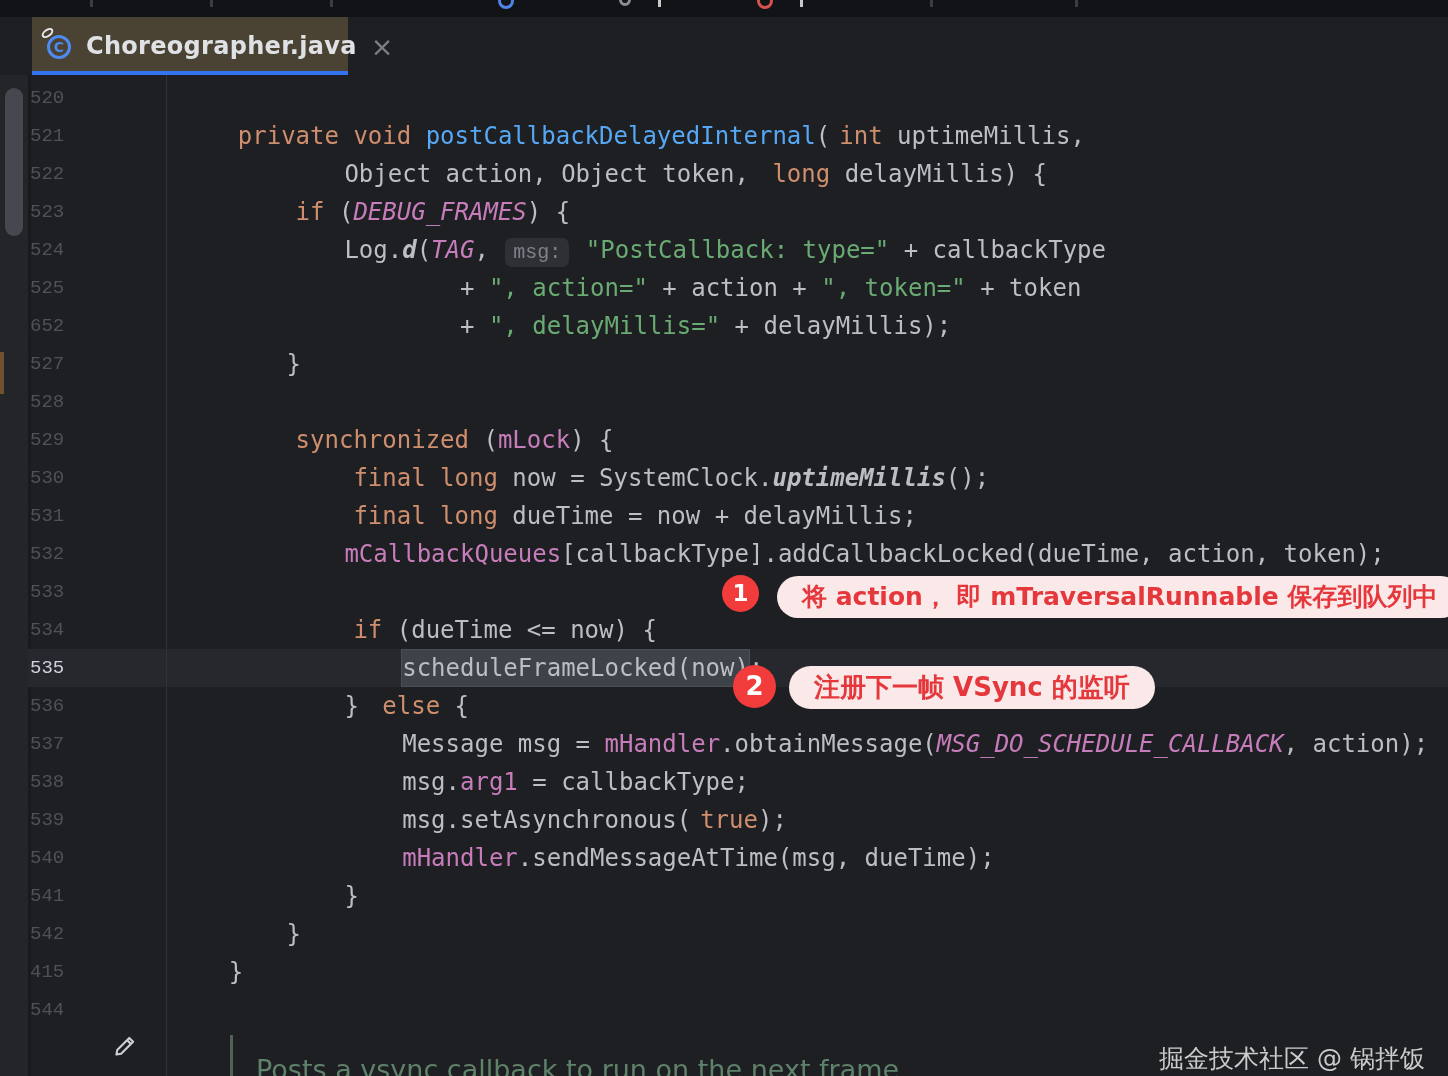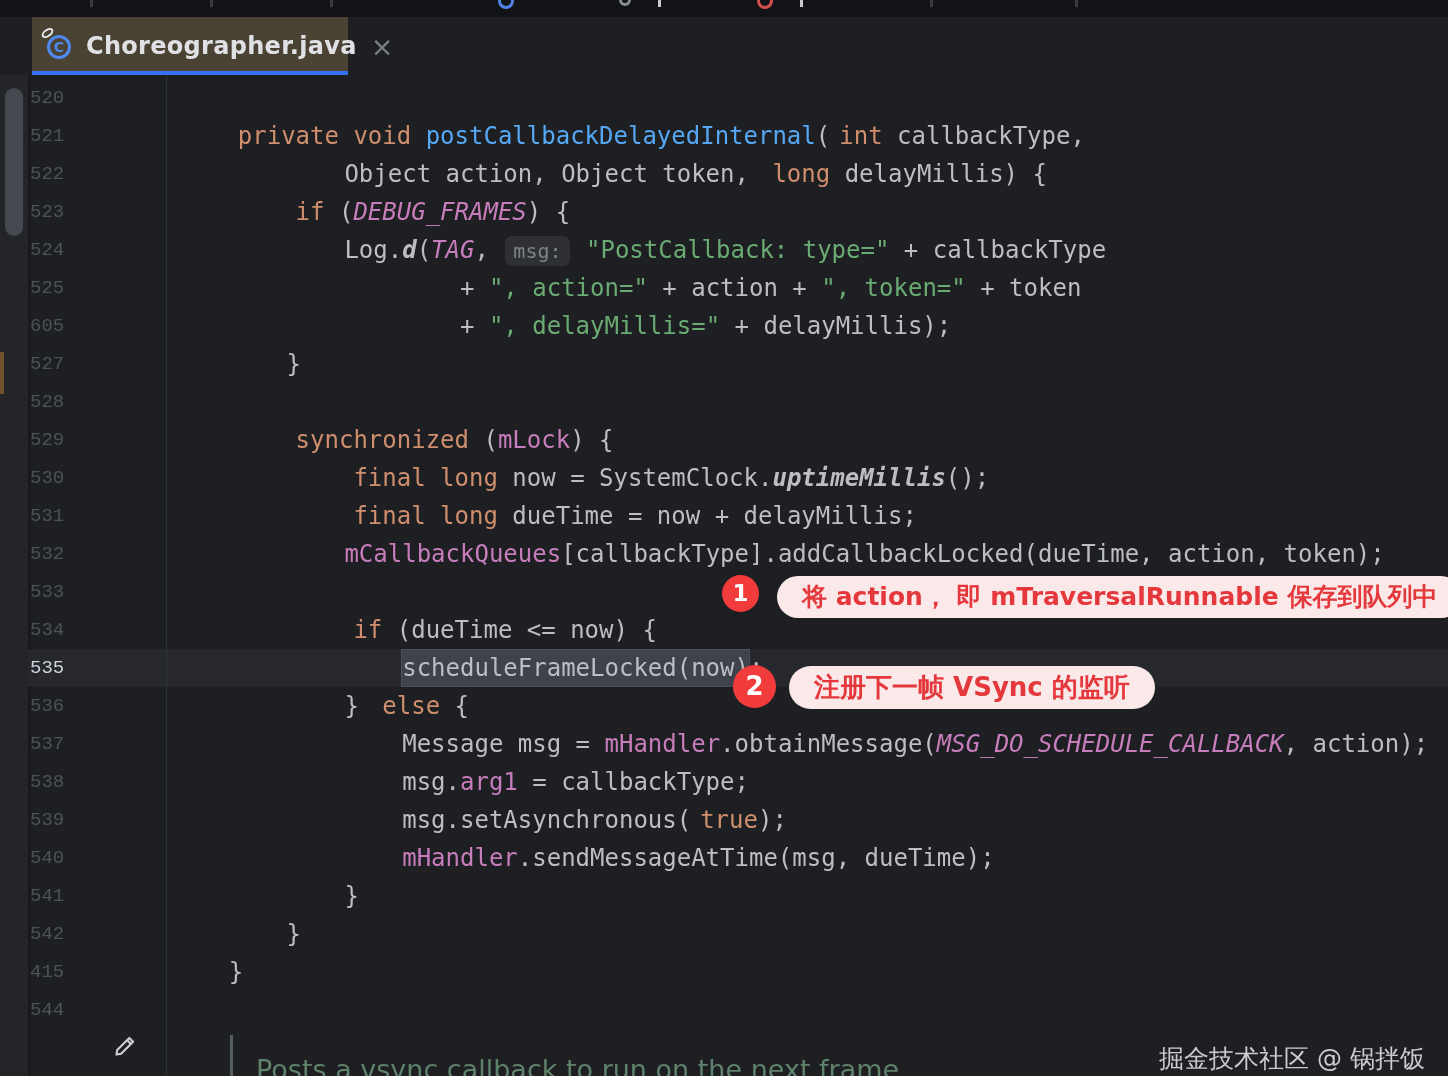--- a/index.html
+++ b/index.html
@@ -49,21 +49,21 @@
   .cline { position:absolute; left:0; height:38px; line-height:38px; white-space:pre;
            font-family:"DejaVu Sans Mono",monospace; font-size:24px; color:#BCBEC4; }
   .txt { color:#BCBEC4; }
   .kw  { color:#CF8E6D;margin-left:9px; }
   .mth { color:#56A8F5; }
   .str { color:#6AAB73; }
   .fld { color:#C77DBB; }
   .cst { color:#C77DBB; font-style:italic; }
   .sta { color:#BCBEC4; font-weight:bold; font-style:italic; }
   .inlay { background:#2E3033; color:#7E828B; font-size:20px; border-radius:7px;
-           padding:3px 8px; margin:0 2px; }
+           padding:3px 8px; margin:0 2px;font-family:Liberation Mono, monospace; }
   .hl { background:#3E434A; outline:1px solid #4B5056; padding:4px 0; }
 
   
   .badge { position:absolute; border-radius:50%; background:#F23B3B; color:#fff;
            font-weight:bold; text-align:center; z-index:5; }
   #badge-1 { left:722px; top:575px; width:37px; height:37px; line-height:37px; font-size:23px; }
   #badge-2 { left:733px; top:665px; width:43px; height:43px; line-height:43px; font-size:26px; }
   .pill { position:absolute; background:#FBE8E8; color:#E5383C; font-weight:bold;
           white-space:nowrap; z-index:4; }
   #pill-1 { left:777px; top:576px; height:42px; line-height:42px; border-radius:21px;
@@ -114,21 +114,21 @@
 <div id="current-line" class="abs"></div>
 <div id="gutter-sep" class="abs"></div>
 
 <div id="gutter-numbers" class="abs">
     <div class="lnum" style="top: 0px;">520</div>
     <div class="lnum" style="top: 38px;">521</div>
     <div class="lnum" style="top: 76px;">522</div>
     <div class="lnum" style="top: 114px;">523</div>
     <div class="lnum" style="top: 152px;">524</div>
     <div class="lnum" style="top: 190px;">525</div>
-    <div class="lnum" style="top: 228px;">605</div>
+    <div class="lnum" style="top: 228px;">652</div>
     <div class="lnum" style="top: 266px;">527</div>
     <div class="lnum" style="top: 304px;">528</div>
     <div class="lnum" style="top: 342px;">529</div>
     <div class="lnum" style="top: 380px;">530</div>
     <div class="lnum" style="top: 418px;">531</div>
     <div class="lnum" style="top: 456px;">532</div>
     <div class="lnum" style="top: 494px;">533</div>
     <div class="lnum" style="top: 532px;">534</div>
     <div class="lnum cur" style="top: 570px;">535</div>
     <div class="lnum" style="top: 608px;">536</div>
@@ -136,21 +136,21 @@
     <div class="lnum" style="top: 684px;">538</div>
     <div class="lnum" style="top: 722px;">539</div>
     <div class="lnum" style="top: 760px;">540</div>
     <div class="lnum" style="top: 798px;">541</div>
     <div class="lnum" style="top: 836px;">542</div>
     <div class="lnum" style="top: 874px;">415</div>
     <div class="lnum" style="top: 912px;">544</div>
   </div>
 <div id="code-pane" class="abs">
     <div class="cline" style="top: 0px;"></div>
-    <div class="cline" style="top: 38px;"><span class="txt">    </span><span class="kw">private void </span><span class="mth">postCallbackDelayedInternal</span><span class="txt">(</span><span class="kw">int</span><span class="txt"> callbackType,</span></div>
+    <div class="cline" style="top: 38px;"><span class="txt">    </span><span class="kw">private void </span><span class="mth">postCallbackDelayedInternal</span><span class="txt">(</span><span class="kw">int</span><span class="txt"> uptimeMillis,</span></div>
     <div class="cline" style="top: 76px;"><span class="txt">            Object action, Object token, </span><span class="kw">long</span><span class="txt"> delayMillis) {</span></div>
     <div class="cline" style="top: 114px;"><span class="txt">        </span><span class="kw">if</span><span class="txt"> (</span><span class="cst">DEBUG_FRAMES</span><span class="txt">) {</span></div>
     <div class="cline" style="top: 152px;"><span class="txt">            Log.</span><span class="sta">d</span><span class="txt">(</span><span class="cst">TAG</span><span class="txt">, </span><span class="inlay">msg:</span><span class="txt"> </span><span class="str">"PostCallback: type="</span><span class="txt"> + callbackType</span></div>
     <div class="cline" style="top: 190px;"><span class="txt">                    + </span><span class="str">", action="</span><span class="txt"> + action + </span><span class="str">", token="</span><span class="txt"> + token</span></div>
     <div class="cline" style="top: 228px;"><span class="txt">                    + </span><span class="str">", delayMillis="</span><span class="txt"> + delayMillis);</span></div>
     <div class="cline" style="top: 266px;"><span class="txt">        }</span></div>
     <div class="cline" style="top: 304px;"></div>
     <div class="cline" style="top: 380px;"><span class="txt">            </span><span class="kw">final long</span><span class="txt"> now = SystemClock.</span><span class="sta">uptimeMillis</span><span class="txt">();</span></div>
     <div class="cline" style="top: 342px;"><span class="txt">        </span><span class="kw">synchronized</span><span class="txt"> (</span><span class="fld">mLock</span><span class="txt">) {</span></div>
     <div class="cline" style="top: 456px;"><span class="txt">            </span><span class="fld">mCallbackQueues</span><span class="txt">[callbackType].addCallbackLocked(dueTime, action, token);</span></div>

